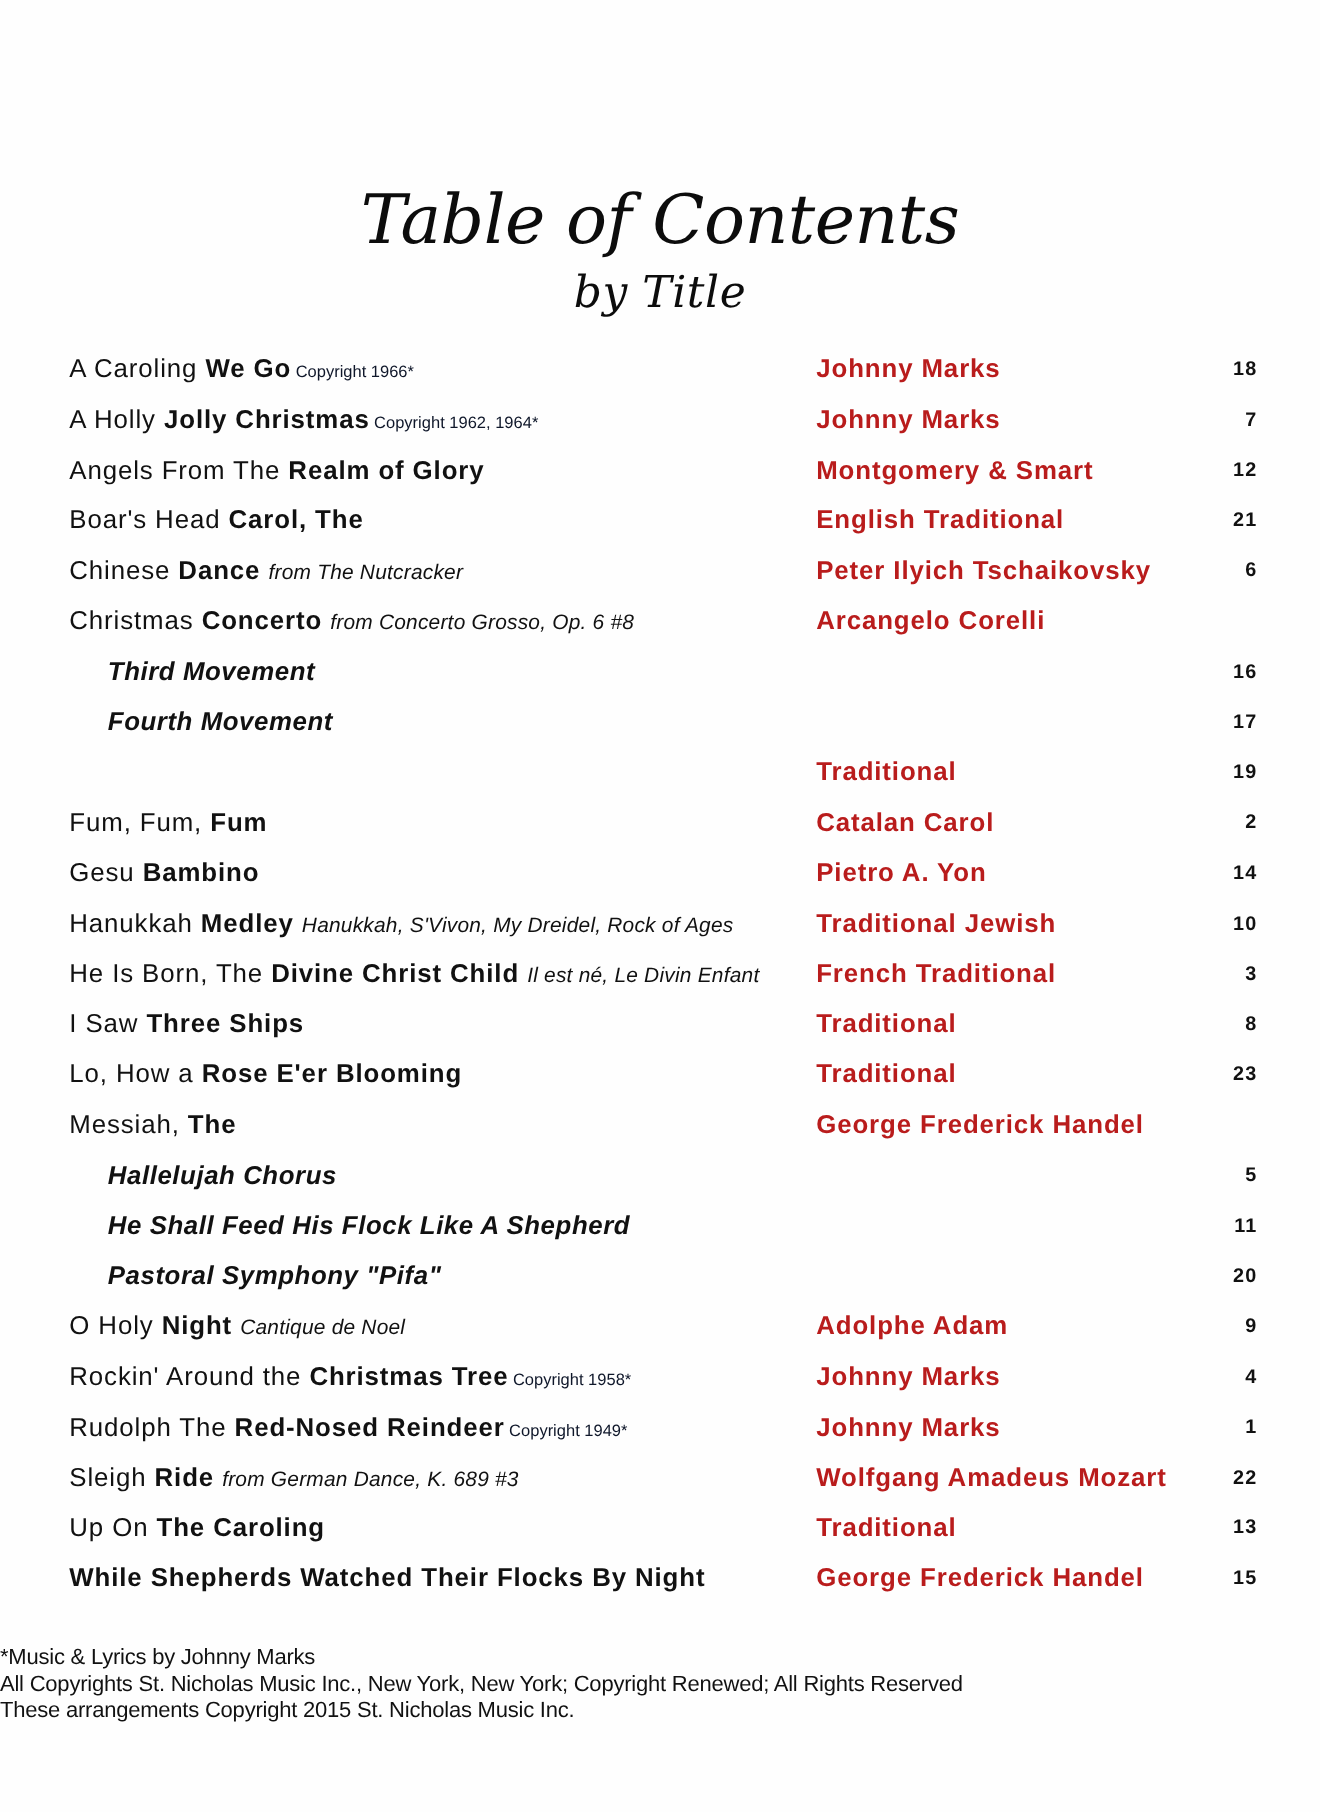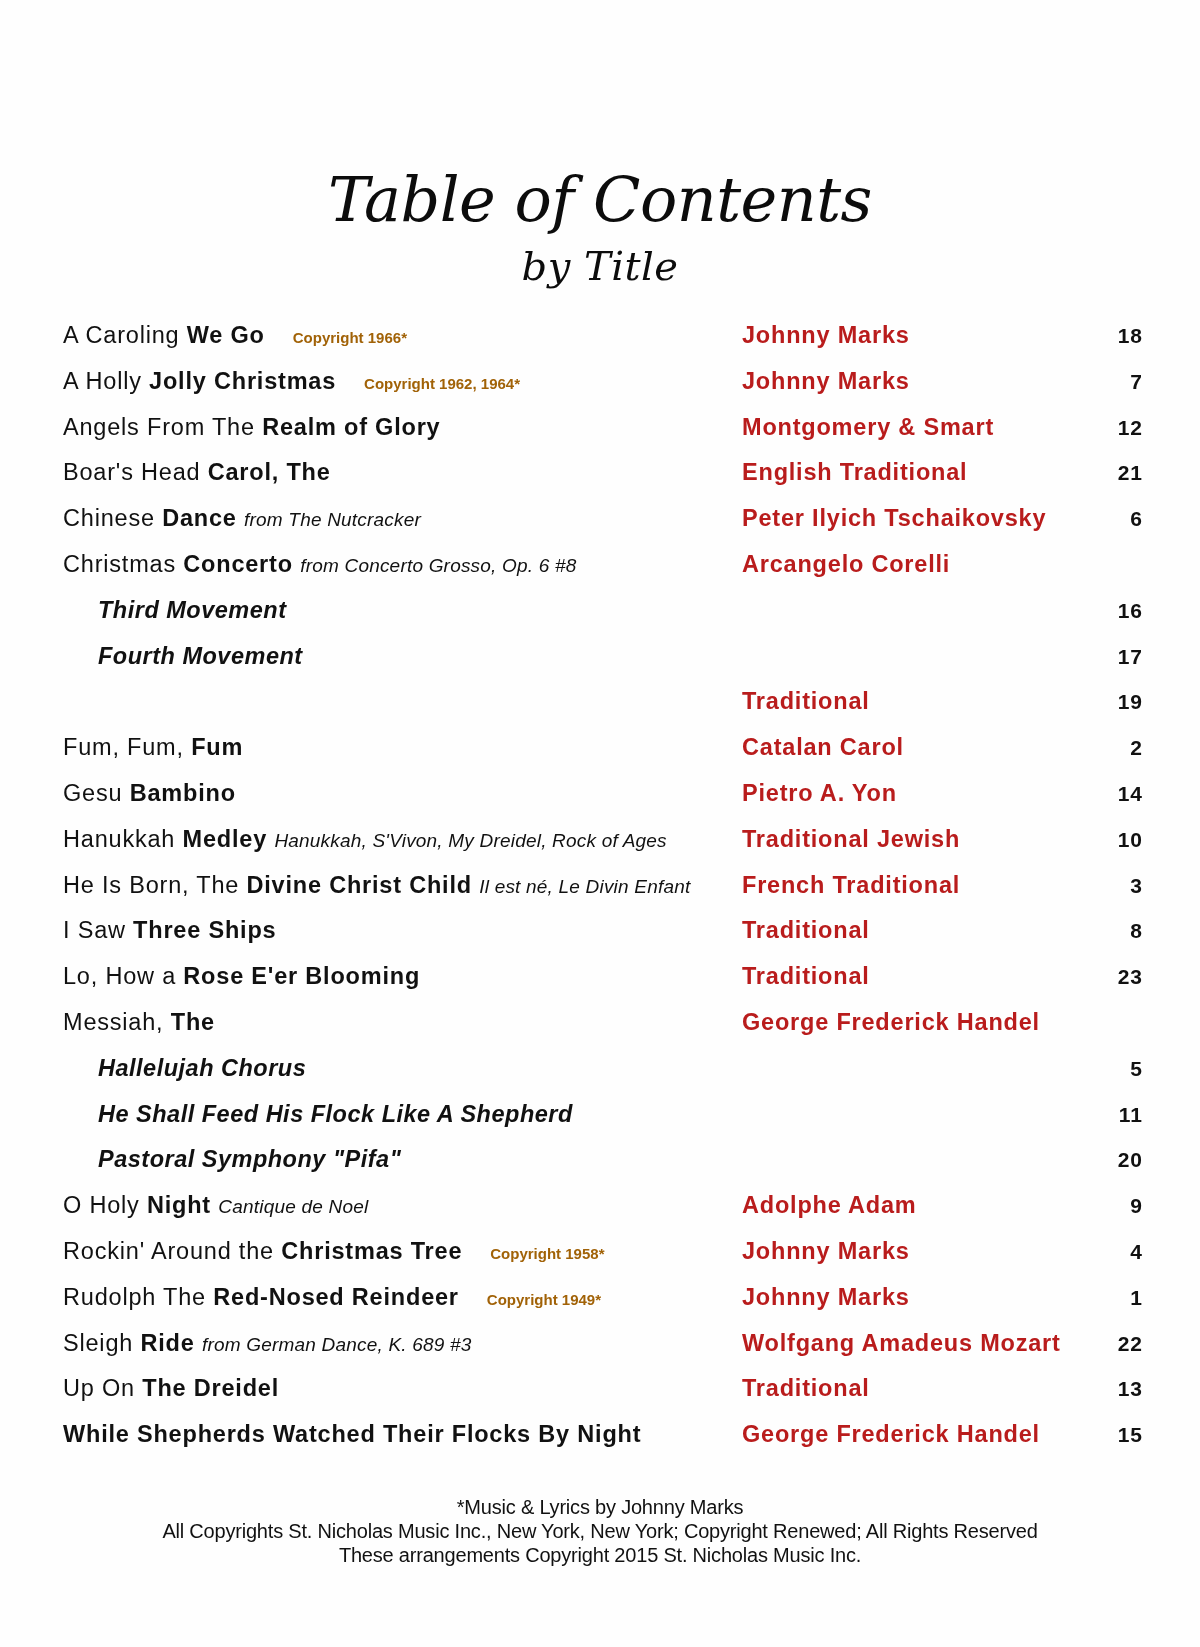--- a/index.html
+++ b/index.html
@@ -82,56 +82,55 @@
     }
     .cell-title .note-italic {
       font-style: italic;
       font-size: 19px;
       letter-spacing: 0.2px;
       font-weight: normal;
     }
     .cell-title .copyright {
       font-size: 15px;
       letter-spacing: 0;
-      margin-left: 28px;
-      font-weight: bold;
-      color: #a16207;
+      margin-left: 4px;
+      font-weight: normal;
+      color: #0f172a;
     }
     .row.boldall .cell-title {
       font-weight: bold;
     }
     .cell-composer {
       position: absolute;
       left: 742px;
       top: 0;
       white-space: nowrap;
       font-size: 23.5px;
       line-height: 45.8px;
       font-weight: bold;
       letter-spacing: 0.8px;
       color: #b91c1c;
     }
     .cell-page {
       position: absolute;
       right: 57px;
       top: 0;
       white-space: nowrap;
-      font-size: 21px;
+      font-size: 18px;
       line-height: 45.8px;
       font-weight: bold;
       text-align: left;
       letter-spacing: 1px;
       color: #111;
     }
     .footer {
       position: absolute;
       left: 0;
       top: 1495px;
       width: 1200px;
-      text-align: center;
       font-family: "Liberation Sans", sans-serif;
       font-size: 20px;
       line-height: 24px;
       color: #111;
       letter-spacing: -0.2px;
     }
     .footer div {
       white-space: nowrap;
     }
   </style>
@@ -248,21 +247,21 @@
       <span class="cell-title"><span class="emph-mix"><span class="lead">Rudolph The </span><span class="emph">Red-Nosed Reindeer</span></span><span class="copyright">Copyright 1949*</span></span>
       <span class="cell-composer">Johnny Marks</span>
       <span class="cell-page">1</span>
     </div>
     <div class="row">
       <span class="cell-title"><span class="emph-mix"><span class="lead">Sleigh </span><span class="emph">Ride</span></span> <span class="note-italic">from German Dance, K. 689 #3</span></span>
       <span class="cell-composer">Wolfgang Amadeus Mozart</span>
       <span class="cell-page">22</span>
     </div>
     <div class="row">
-      <span class="cell-title"><span class="emph-mix"><span class="lead">Up On </span><span class="emph">The Dreidel</span></span></span>
+      <span class="cell-title"><span class="emph-mix"><span class="lead">Up On </span><span class="emph">The Caroling</span></span></span>
       <span class="cell-composer">Traditional</span>
       <span class="cell-page">13</span>
     </div>
     <div class="row boldall">
       <span class="cell-title"><span>While Shepherds Watched Their Flocks By Night</span></span>
       <span class="cell-composer">George Frederick Handel</span>
       <span class="cell-page">15</span>
     </div>
   </div>
 

